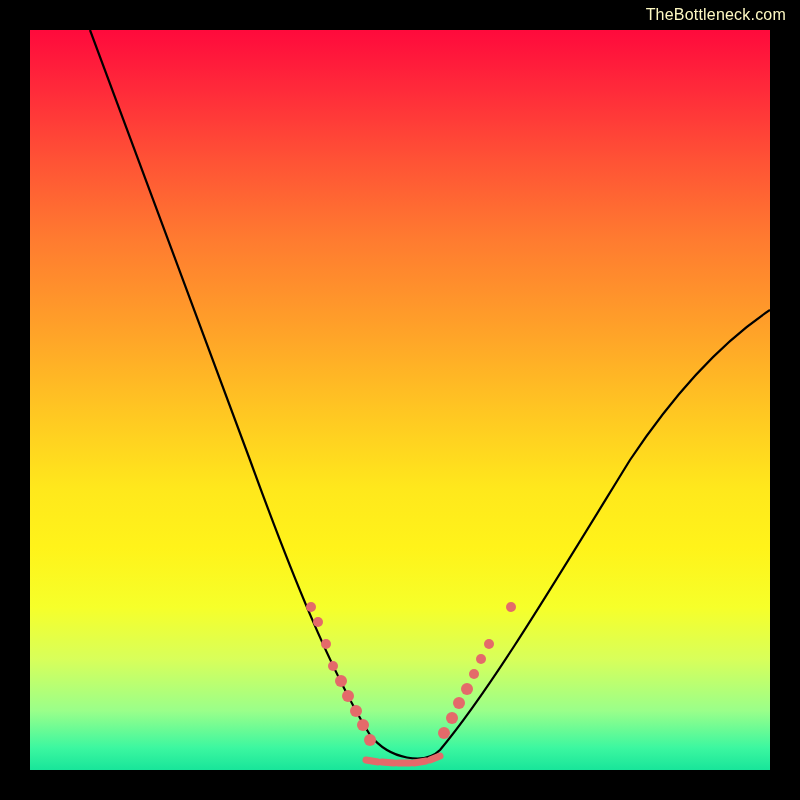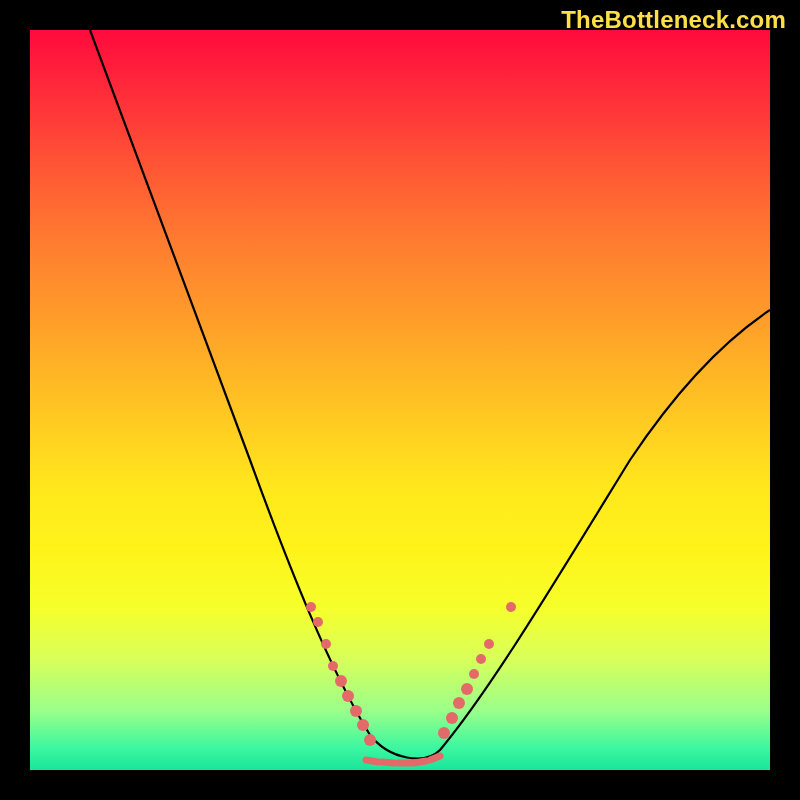--- a/index.html
+++ b/index.html
@@ -29,23 +29,23 @@
       #d8ff5a 85%,
       #9aff8a 92%,
       #3cf7a0 97%,
       #18e59a 100%);
   }
   .watermark {
     position: absolute;
     top: 6px;
     right: 14px;
     font-family: Arial, Helvetica, sans-serif;
-    font-size: 24px;
-    font-weight: 700;
-    color: #fde047;
+    font-size: 16px;
+    font-weight: 400;
+    color: #fef9c3;
     letter-spacing: 0.2px;
   }
   svg.curve {
     position: absolute;
     left: 0; top: 0;
     width: 740px; height: 740px;
     pointer-events: none;
   }
   .curve-path { fill: none; stroke: #000; stroke-width: 2.2; }
   .dot { fill: #e46a6a; stroke: none; }

